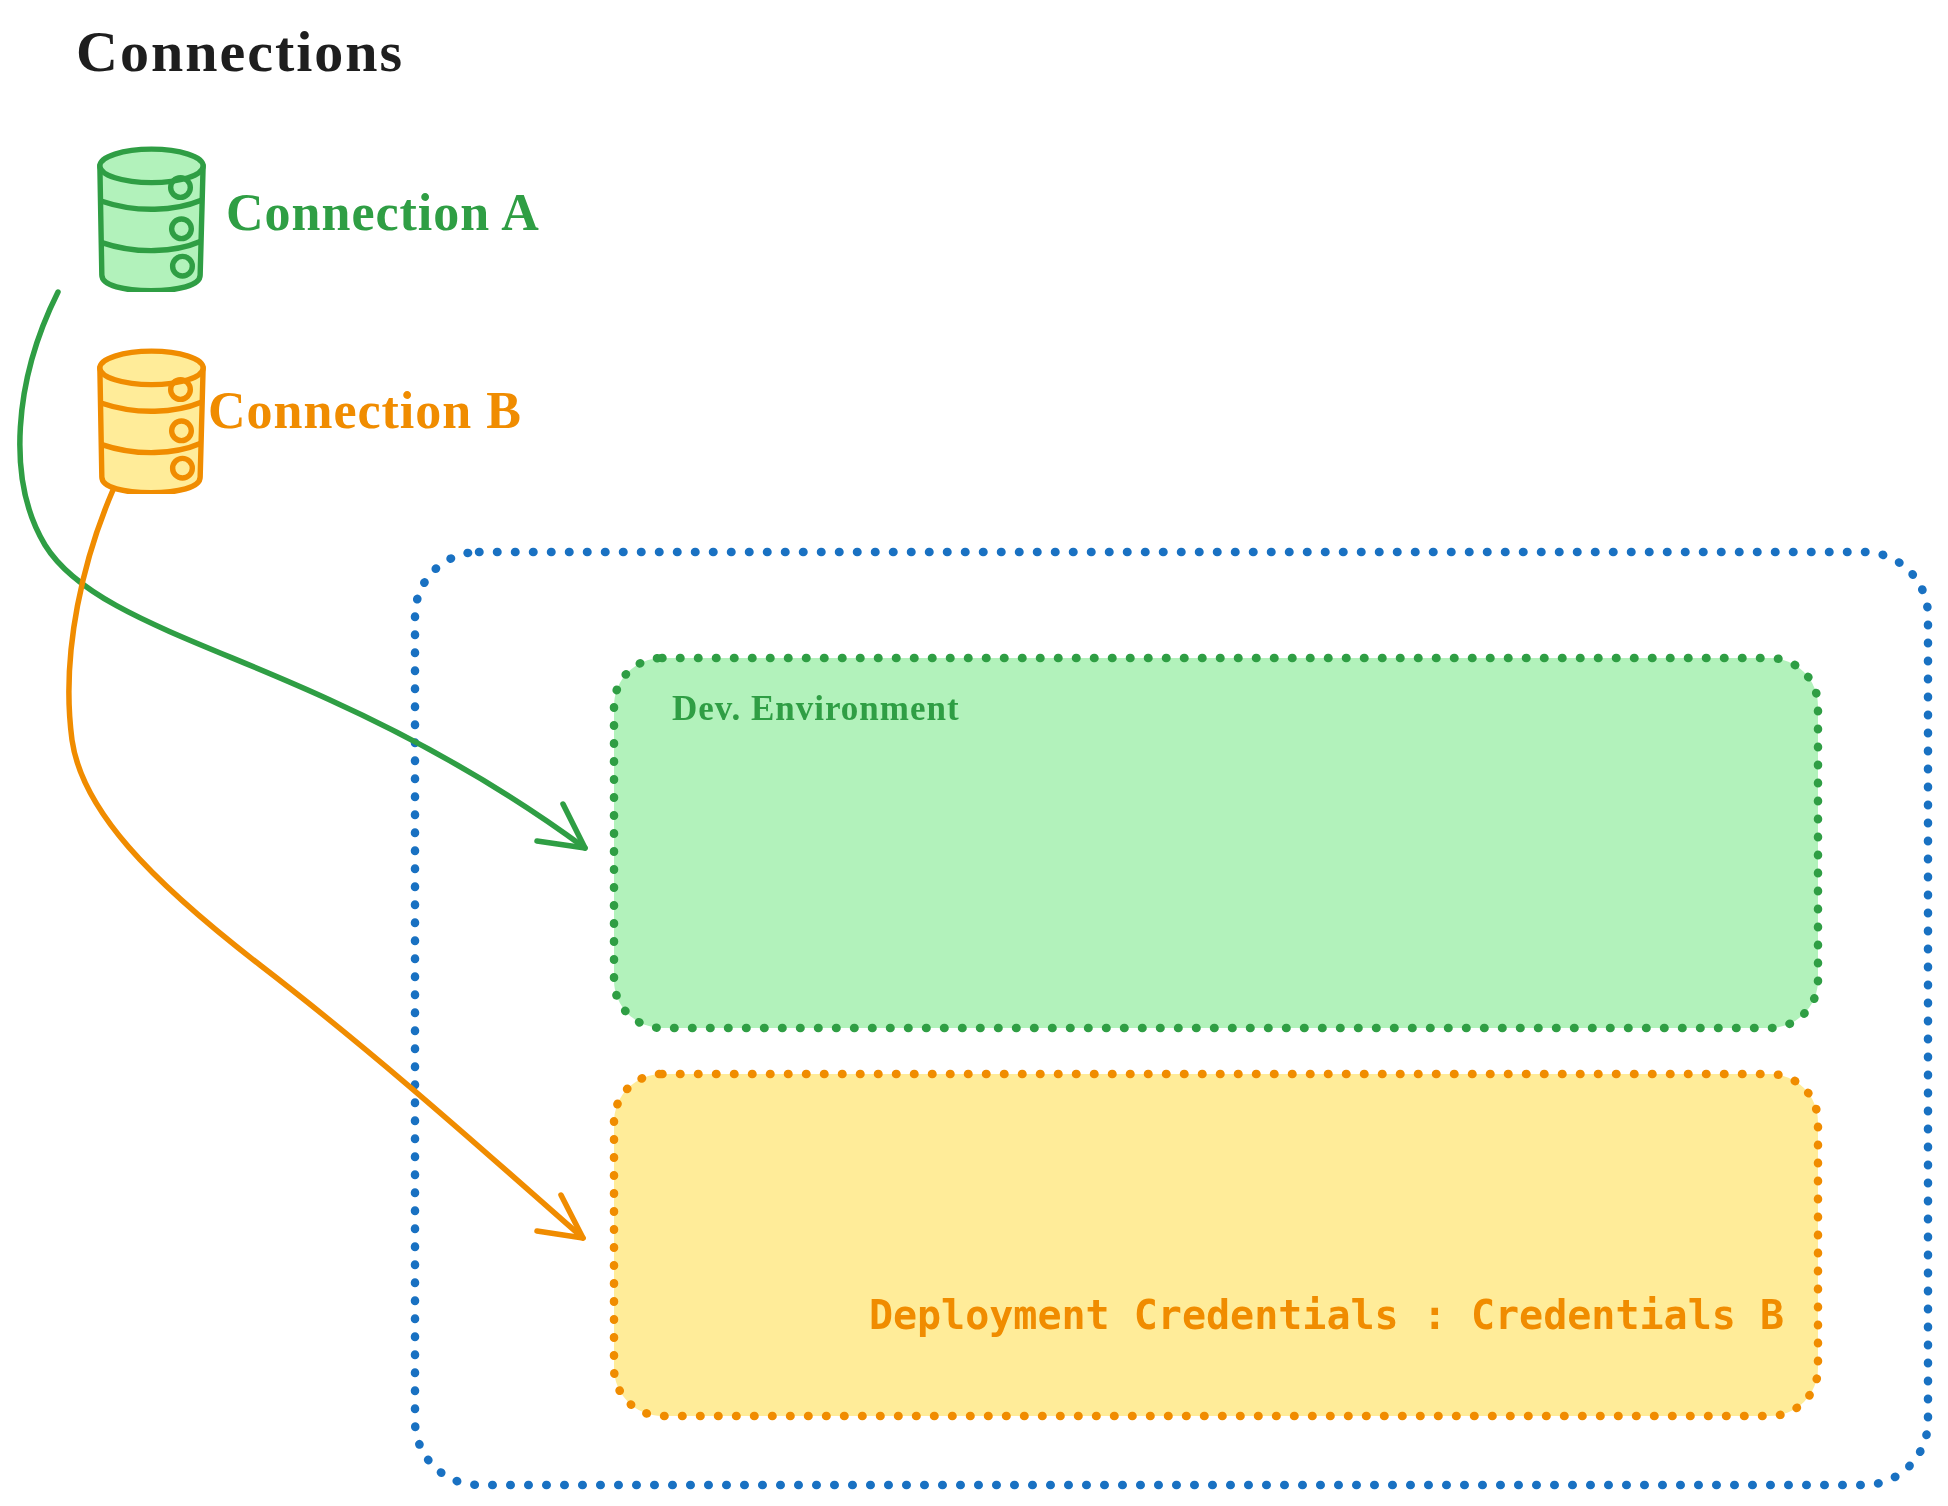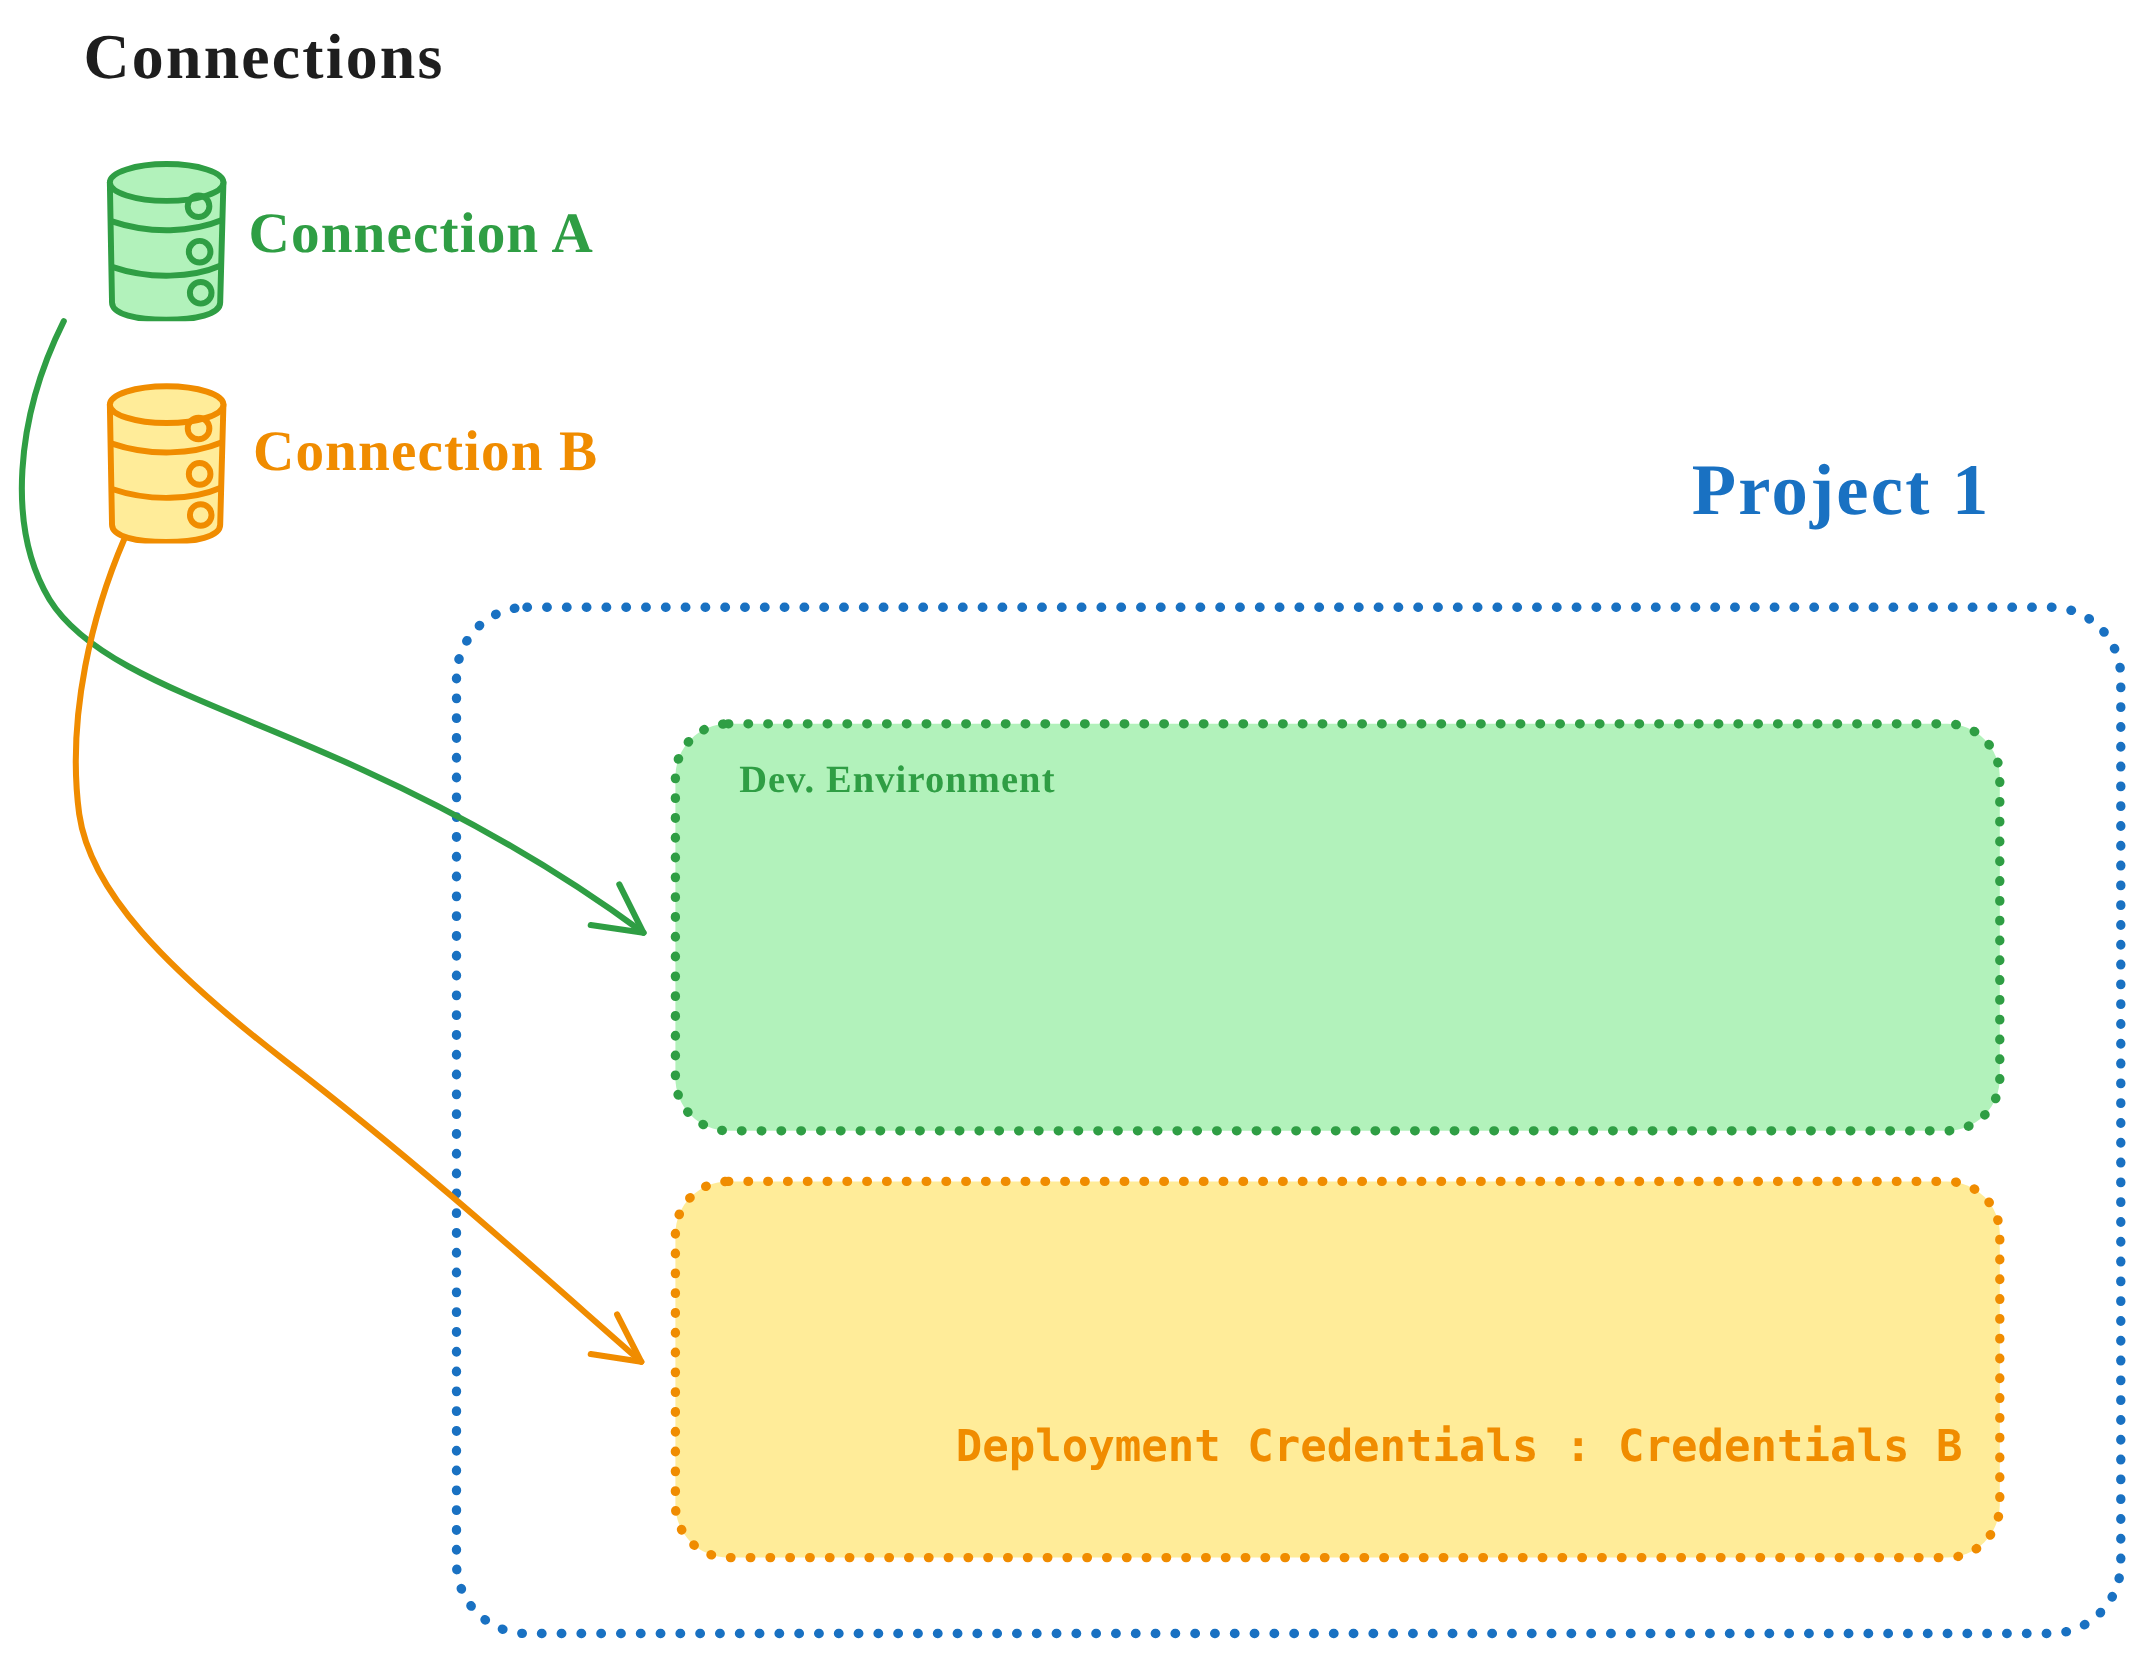--- a/index.html
+++ b/index.html
@@ -26,21 +26,21 @@
 
   .diagram-title{
     left:76px;top:20px;
     font-size:58px;font-weight:600;color:var(--ink);
     letter-spacing:2px;line-height:1.1;
   }
   .conn-label{
     font-size:52px;font-weight:600;line-height:1.1;letter-spacing:1px;
   }
   .conn-label.a{left:226px;top:184px;color:var(--green);}
-  .conn-label.b{left:230px;top:382px;color:var(--orange);font-family:Liberation Serif, serif;}
+  .conn-label.b{left:208px;top:382px;color:var(--orange);font-family:Liberation Serif, serif;}
 
   .project-title{
     left:1538px;top:410px;
     font-size:66px;font-weight:600;color:var(--blue);line-height:1.1;
     letter-spacing:2px;
   }
 
   .env-label{
     font-size:35px;font-weight:600;line-height:1.1;letter-spacing:1px;
   }
@@ -121,19 +121,18 @@
     <circle class="body" cx="90" cy="44" r="10"></circle>
     <circle class="body" cx="91" cy="86" r="10"></circle>
     <circle class="body" cx="92" cy="124" r="10"></circle>
   </svg>
 
   <div class="abs hand diagram-title">Connections</div>
 
   <div class="abs hand conn-label a">Connection A</div>
   <div class="abs hand conn-label b">Connection B</div>
 
-  <div class="abs hand project-title">Project 1</div>
 
   <div class="abs hand env-label dev">Dev. Environment</div>
 
   <div class="abs mono env-cred prod">Deployment Credentials : Credentials B</div>
 
 </div>
 
 </body></html>

